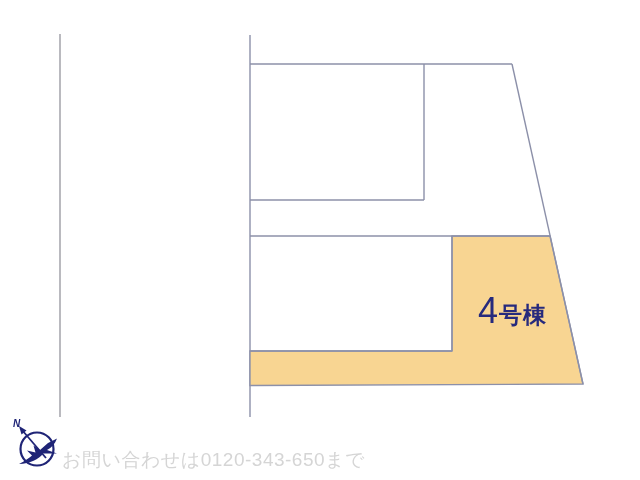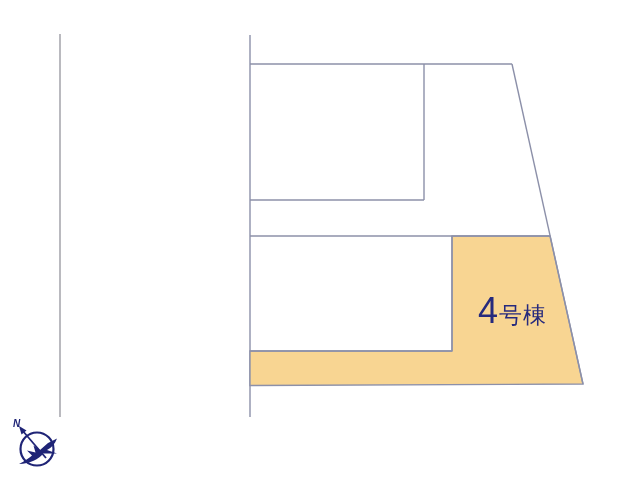--- a/index.html
+++ b/index.html
@@ -32,21 +32,21 @@
   }
   .parcel-label .num {
     font-size: 36px;
     line-height: 1;
     font-weight: 400;
     letter-spacing: 1px;
   }
   .parcel-label .suffix {
     font-size: 23px;
     line-height: 1;
-    font-weight: 400;
+    font-weight: 700;
     letter-spacing: 1px;
   }
   .footer-contact {
     position: absolute;
     left: 62px;
     top: 447px;
     font-size: 19px;
     letter-spacing: 0.5px;
     color: #d5d5d5;
     white-space: nowrap;
@@ -104,14 +104,15 @@
              L 15,33.5 L 23.5,35.5
              L 21.5,28.5 L 28,33
              L 36,26 L 45,21.5
              C 43,27 39.5,30.5 35,33
              L 45,36.5 L 31,36.5
              C 27,42.5 18,46.5 7,47 Z" fill="#1f2476"></path>
 
     <text x="1" y="10" font-size="10" font-style="italic" font-weight="bold" fill="#1f2476" font-family="Liberation Sans, sans-serif">N</text>
   </svg>
 
+  <div class="footer-contact">お問い合わせは0120-343-650まで</div>
 
 </div>
 
 </body></html>

